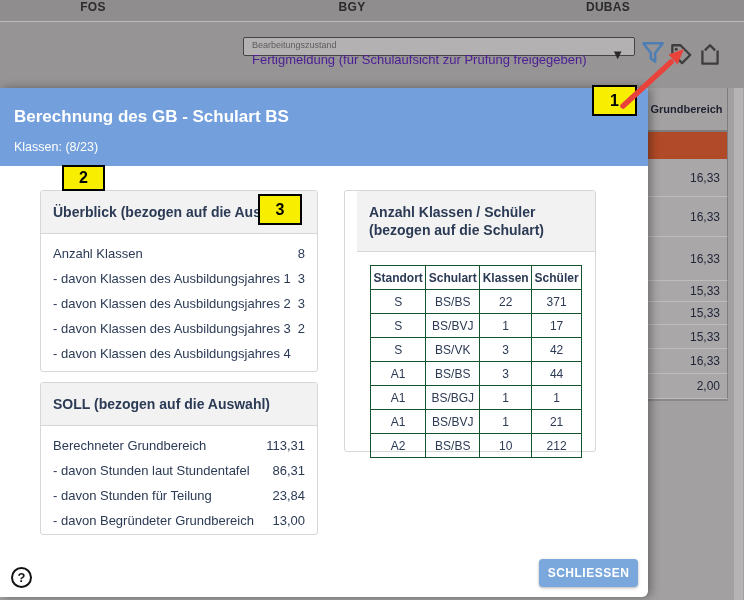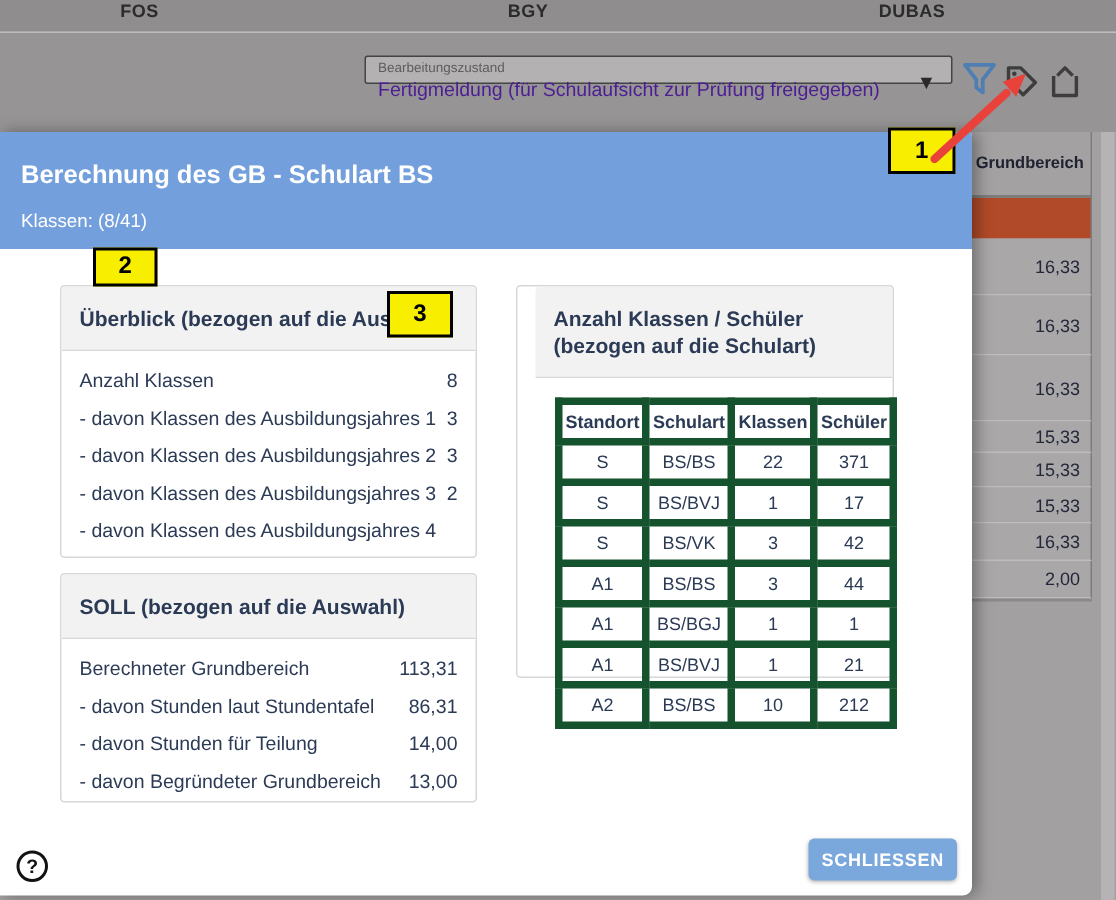--- a/index.html
+++ b/index.html
@@ -63,21 +63,21 @@
   .kv-label { font-size:13px; color:#2b3a55; }
   .kv-value { font-size:13px; color:#2b3a55; }
 
   .card-overview { left:40px; top:102px; width:278px; height:182px; }
   .card-soll     { left:40px; top:294px; width:278px; height:153px; }
   .card-klassen  { left:344px; top:102px; width:252px; height:262px;padding-left:12px; }
 
   .k-table-wrap { padding:13px; }
   table.k-table { border-collapse:collapse; width:100%; }
   .k-table th, .k-table td {
-    border:5px solid #14532d; text-align:center; padding:4px 2px;
+    border:1px solid #14532d; text-align:center; padding:4px 2px;
     font-size:12px; color:#2b3a55; height:24px;
   }
   .k-table th { font-weight:bold; }
 
   .help-btn {
     position:absolute; left:11px; top:479px; width:21px; height:21px;
     border:2.5px solid #121212; border-radius:50%;
     display:flex; align-items:center; justify-content:center;
     font-size:13px; font-weight:bold; color:#121212; cursor:pointer; background:#fff;
   }
@@ -148,21 +148,21 @@
     <div class="bg-cell" style="height:24px">15,33</div>
     <div class="bg-cell" style="height:25px">16,33</div>
     <div class="bg-cell" style="height:25px">2,00</div>
     <div class="bg-col-bottom"></div>
   </div>
   <div class="scrollbar-track"></div>
 
   <div class="dialog">
     <div class="dialog-header">
       <div class="dialog-title">Berechnung des GB - Schulart BS</div>
-      <div class="dialog-subtitle">Klassen: (8/41)</div>
+      <div class="dialog-subtitle">Klassen: (8/23)</div>
     </div>
 
     <div class="card card-overview">
       <div class="card-header">Überblick (bezogen auf die Auswahl)</div>
       <div class="kv-body">
         <div class="kv-row">
           <span class="kv-label">Anzahl Klassen</span>
           <span class="kv-value">8</span>
         </div>
         <div class="kv-row">
@@ -190,21 +190,21 @@
         <div class="kv-row">
           <span class="kv-label">Berechneter Grundbereich</span>
           <span class="kv-value">113,31</span>
         </div>
         <div class="kv-row">
           <span class="kv-label">- davon Stunden laut Stundentafel</span>
           <span class="kv-value">86,31</span>
         </div>
         <div class="kv-row">
           <span class="kv-label">- davon Stunden für Teilung</span>
-          <span class="kv-value">14,00</span>
+          <span class="kv-value">23,84</span>
         </div>
         <div class="kv-row">
           <span class="kv-label">- davon Begründeter Grundbereich</span>
           <span class="kv-value">13,00</span>
         </div>
       </div>
     </div>
 
     <div class="card card-klassen">
       <div class="card-header">Anzahl Klassen / Schüler (bezogen auf die Schulart)</div>

